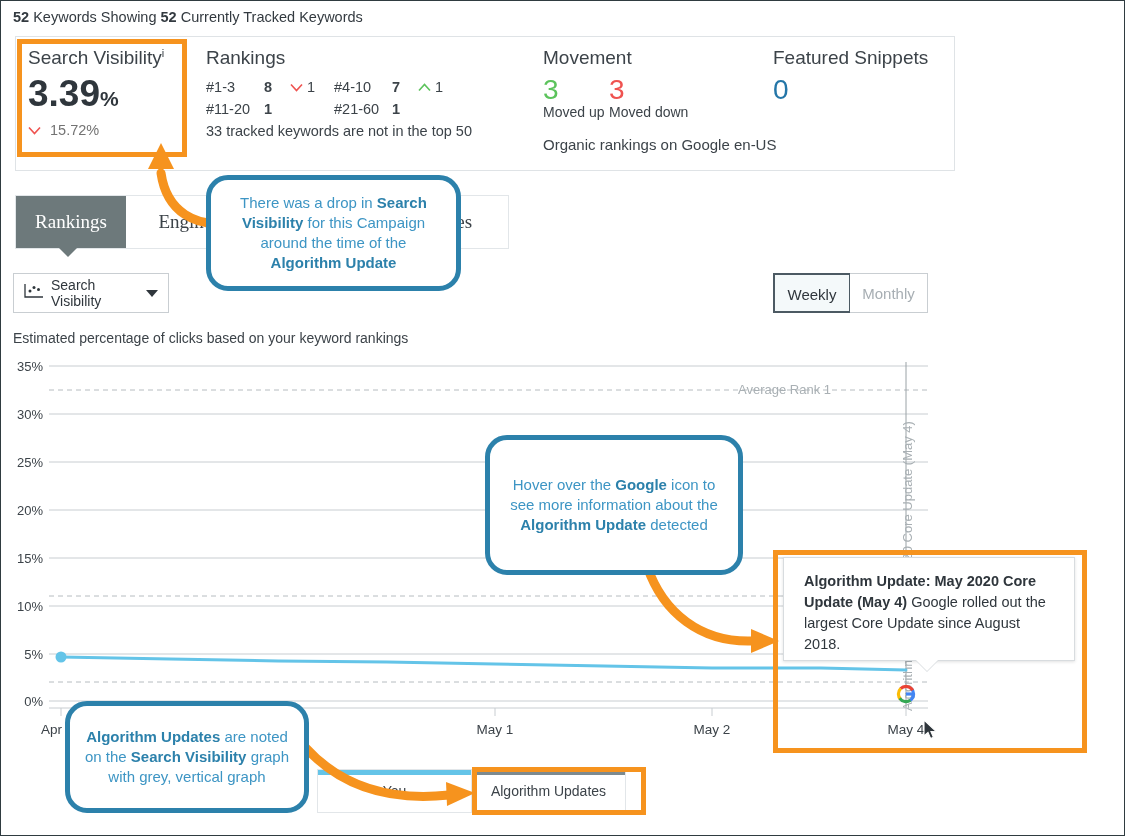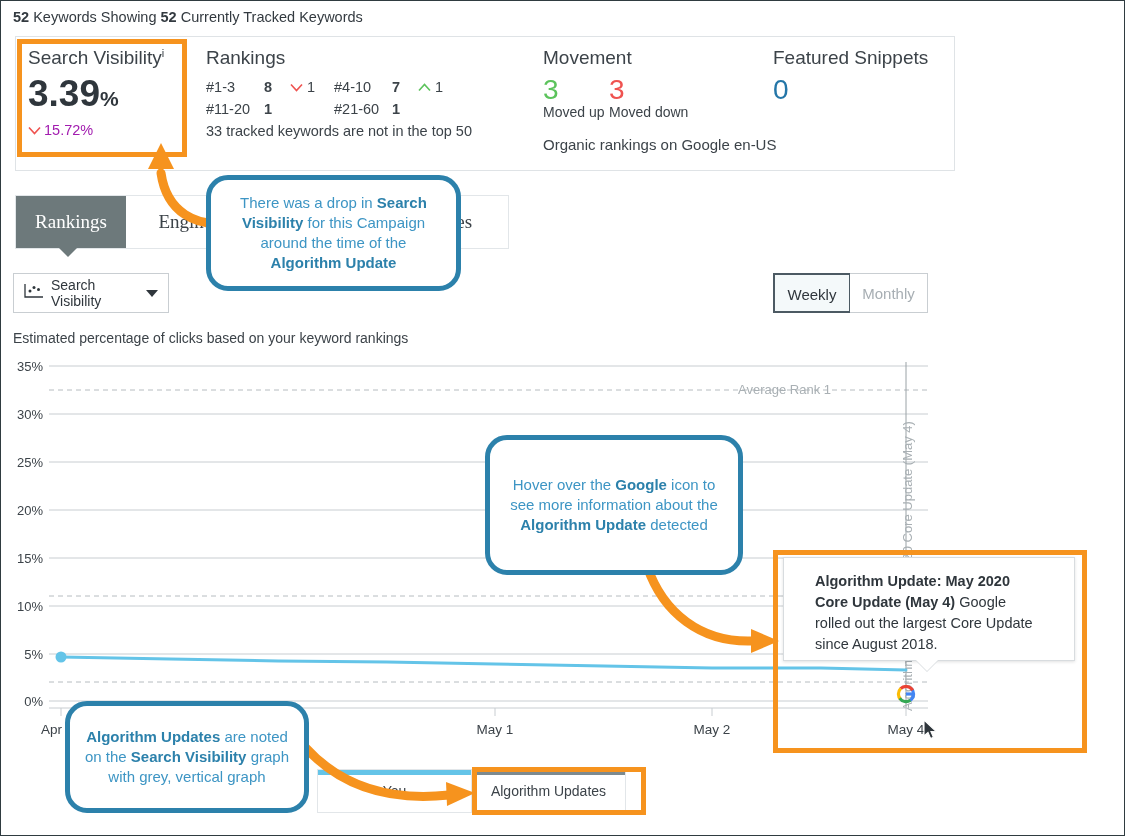--- a/index.html
+++ b/index.html
@@ -14,21 +14,21 @@
   
   .summary{position:absolute;left:14px;top:35px;width:940px;height:135px;
            border:1px solid #dfe3e6;box-sizing:border-box;background:#fff;}
   .metric{position:absolute;}
   .m-title{font-size:19px;color:#3c4349;font-weight:400;white-space:nowrap;}
   .m-sup{font-size:11px;vertical-align:super;color:#3c4349;}
 
   .sv{left:12px;top:10px;}
   .sv-val{font-size:37px;font-weight:bold;color:#2f363c;line-height:1;margin-top:6px;}
   .sv-val .pct{font-size:21px;font-weight:bold;}
-  .sv-delta{margin-top:10px;font-size:14.5px;color:#a21caf;display:flex;align-items:center;gap:3px;}
+  .sv-delta{margin-top:10px;font-size:14.5px;color:#737373;display:flex;align-items:center;gap:9px;}
   .chev{display:inline-block;width:13px;height:9px;position:relative;}
   .chev svg{display:block;}
 
   .rk{left:190px;top:10px;}
   .rk-grid{margin-top:10px;font-size:14.5px;color:#3c4349;}
   .rk-row{display:flex;margin-bottom:6px;}
   .rk-cell{display:flex;align-items:center;}
   .rk-lab{width:58px;}
   .rk-num{font-weight:bold;width:26px;}
   .rk-dl{display:flex;align-items:center;gap:4px;width:44px;}
@@ -86,21 +86,21 @@
   .hl{position:absolute;border:5px solid #f6931e;box-sizing:border-box;pointer-events:none;}
 
   
   .callout{position:absolute;background:#fff;border:5px solid #2c81ab;border-radius:22px;
            box-sizing:border-box;color:#3d95c4;font-size:15px;line-height:1.35;text-align:center;
            display:flex;align-items:center;justify-content:center;padding:10px 14px;}
   .callout b{color:#2c81ab;}
 
   
   .tooltip{position:absolute;left:782px;top:556px;width:292px;height:104px;background:#fff;
-           border:1px solid #d8dcdf;box-sizing:border-box;padding:13px 31px;
+           border:1px solid #d8dcdf;box-sizing:border-box;padding:13px 20px;
            font-size:14.5px;color:#2f363c;line-height:1.45;box-shadow:0 1px 3px rgba(0,0,0,.12);}
   .tooltip .t-title{font-weight:bold;}
   .tt-notch{position:absolute;left:915px;top:659px;width:0;height:0;
             border-left:11px solid transparent;border-right:11px solid transparent;
             border-top:11px solid #fff;filter:drop-shadow(0 1px 0 #d8dcdf);}
 
   .arrow{position:absolute;pointer-events:none;}
   .cursor{position:absolute;pointer-events:none;}
 </style>
 </head>

